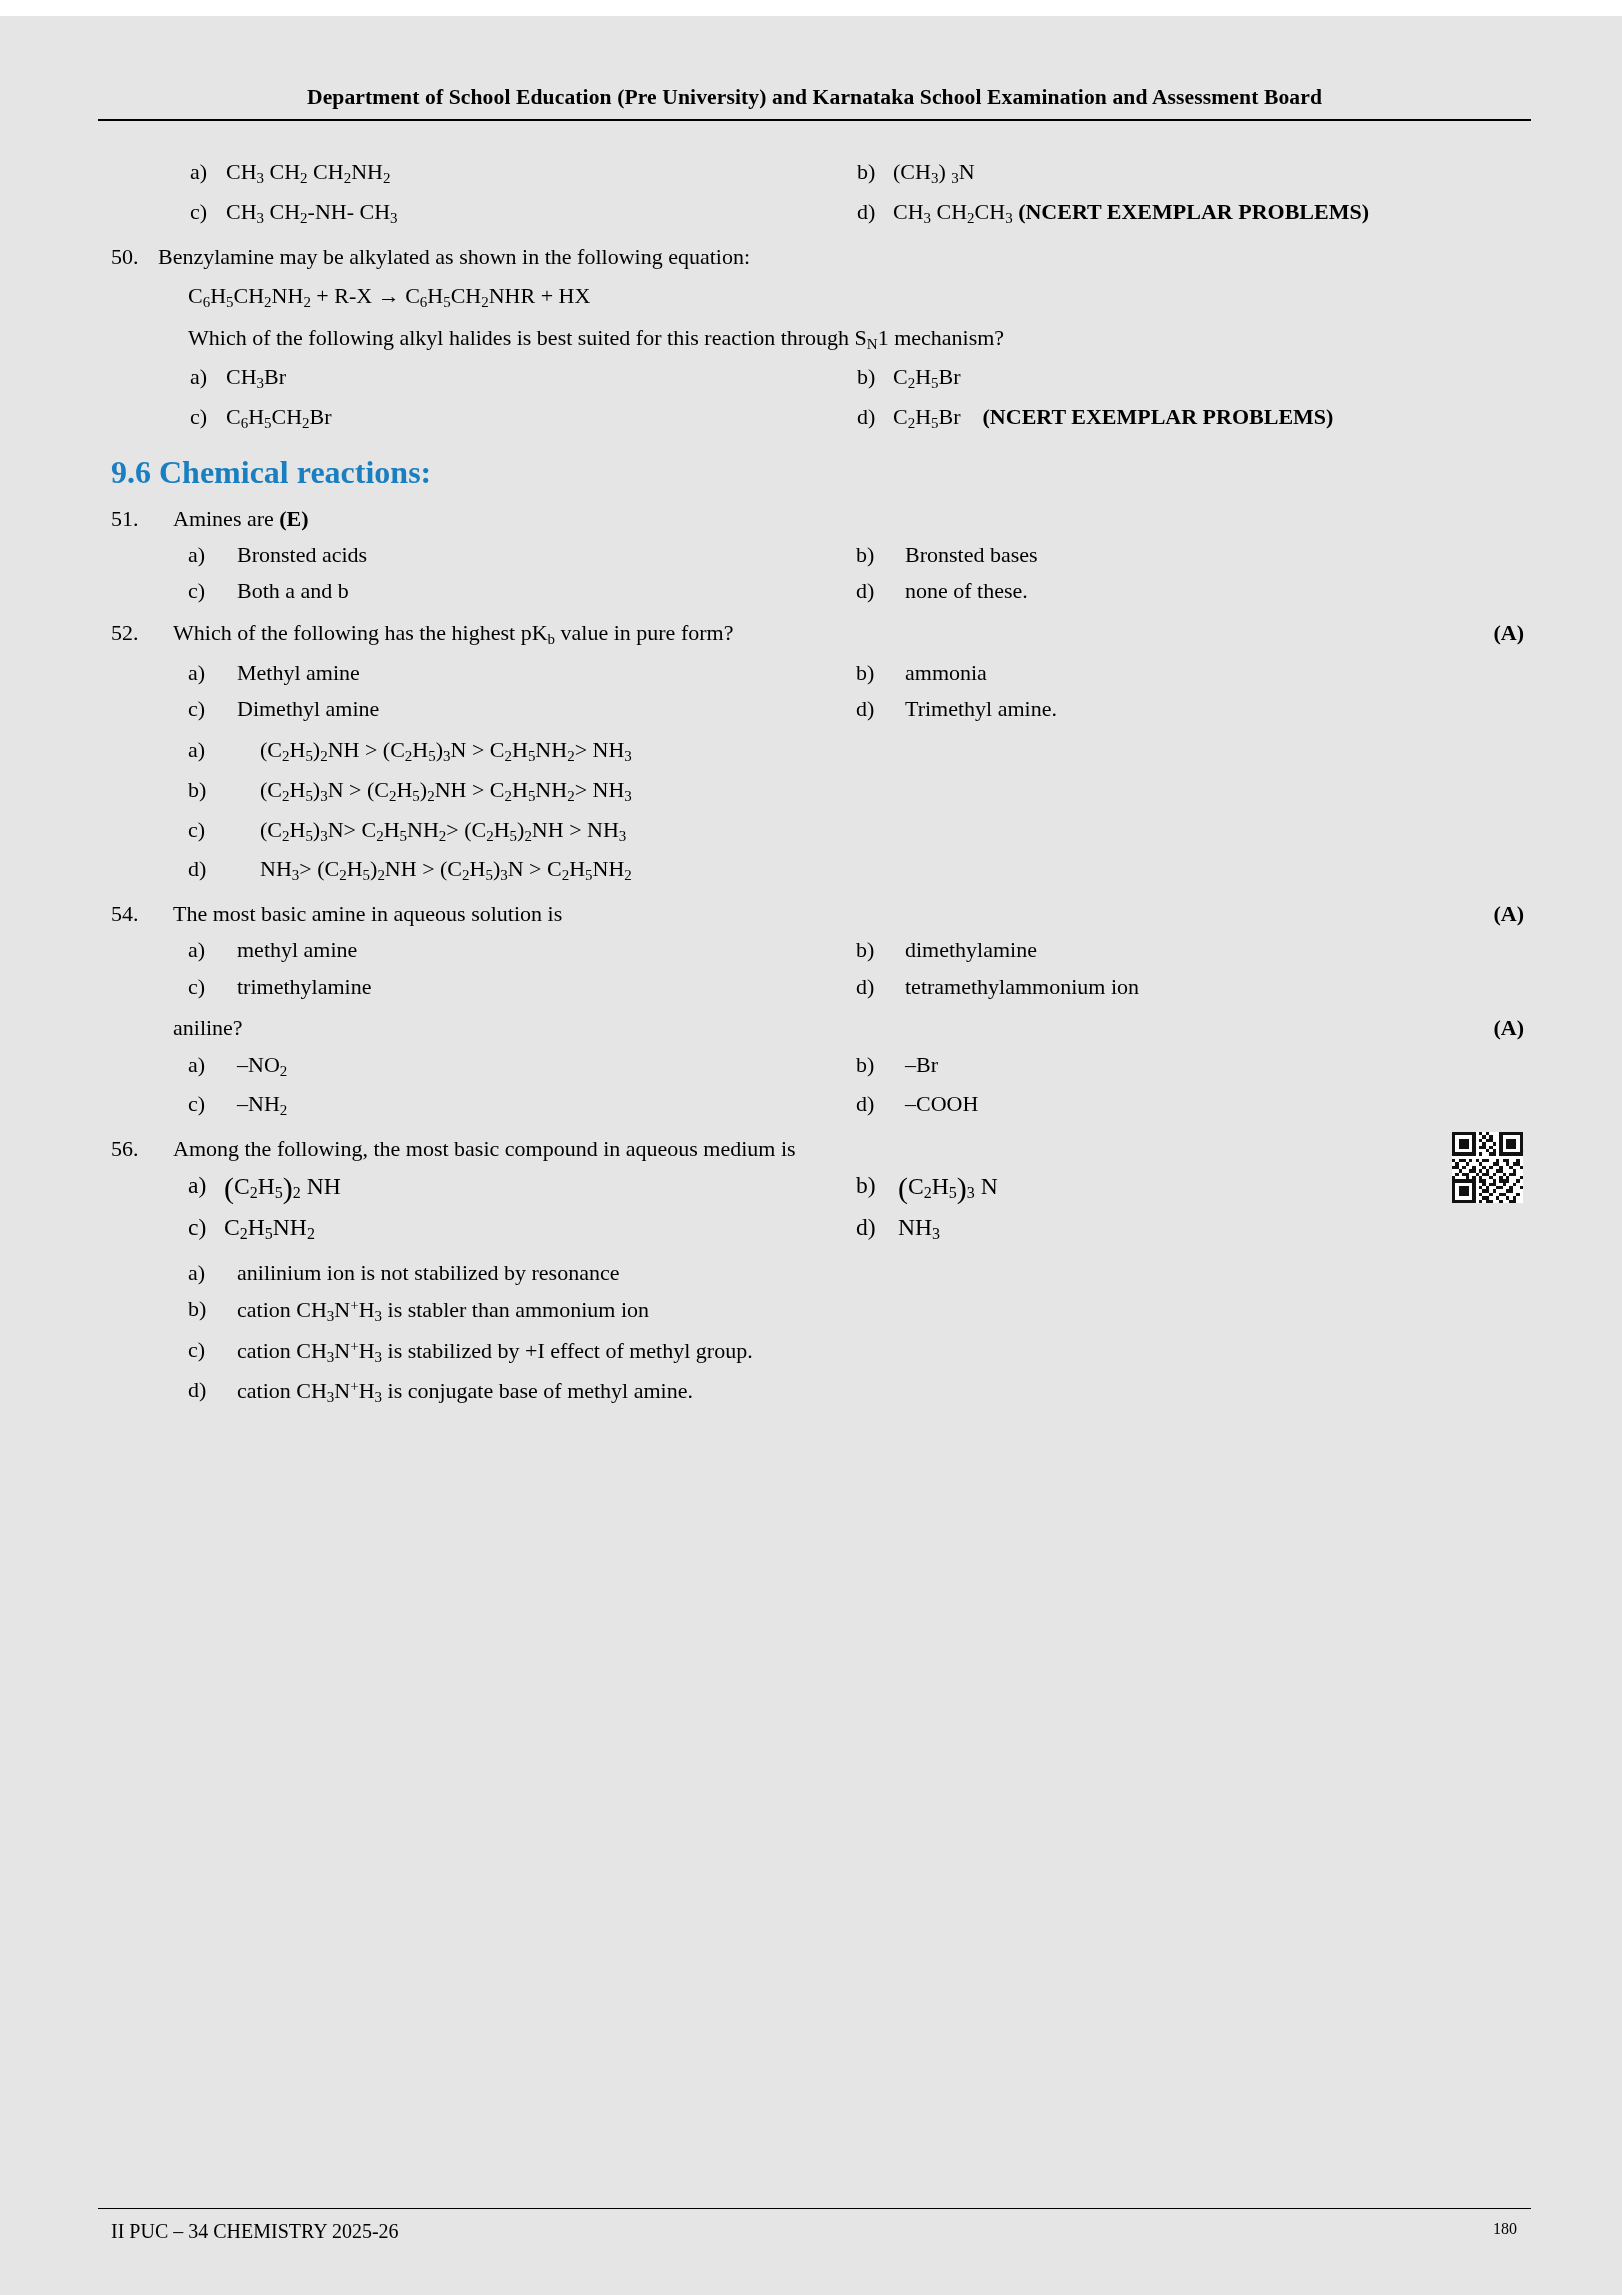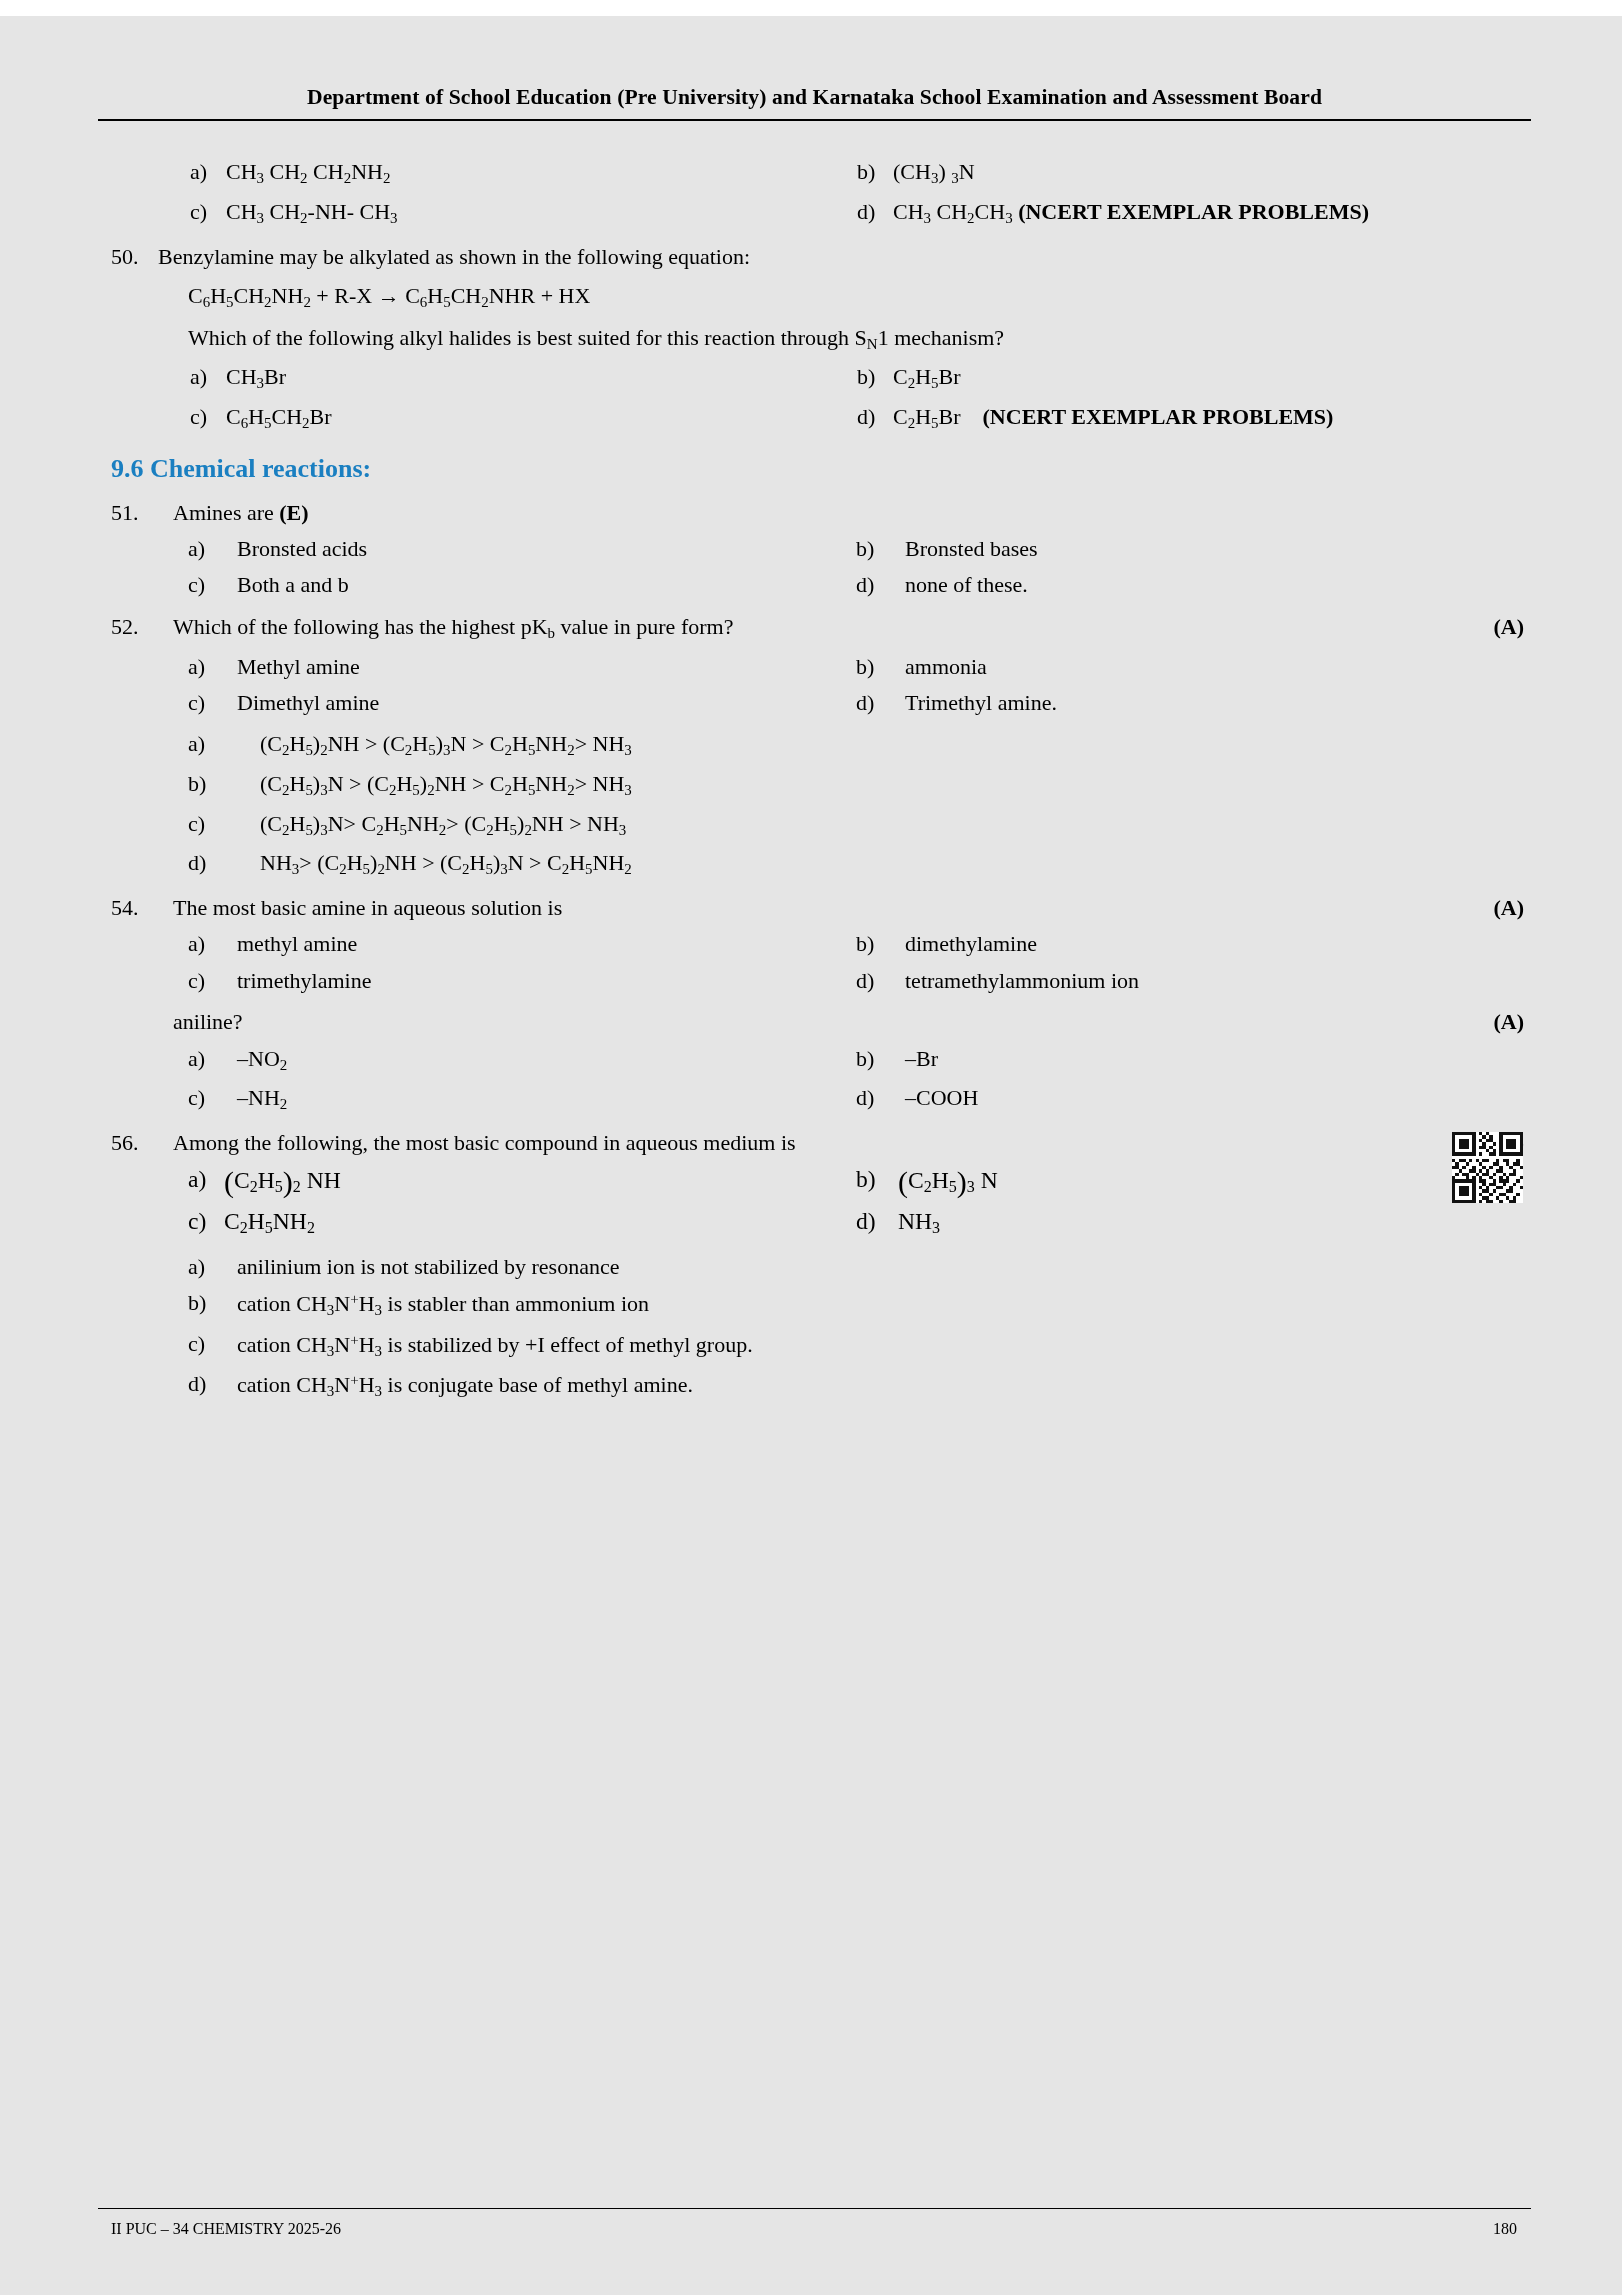--- a/index.html
+++ b/index.html
@@ -47,21 +47,21 @@
     left: 98px;
     top: 2192px;
     width: 1433px;
     height: 1.3px;
     background: #000;
   }
   .footer-left {
     position: absolute;
     left: 111px;
     top: 2204px;
-    font-size: 16px;
+    font-size: 20px;
     font-family: "Liberation Serif", serif;
   }
   .footer-right {
     position: absolute;
     right: 105px;
     top: 2204px;
     font-size: 16px;
     font-family: "Liberation Serif", serif;
   }
   
@@ -130,21 +130,21 @@
   }
   .optfull .lab.w2 {
     flex: 0 0 72px;
   }
   .bold { font-weight: bold; }
   sub { font-size: 0.68em; vertical-align: -0.28em; }
   sup { font-size: 0.68em; vertical-align: 0.45em; }
   .secthead {
     color: #1a7fc1;
     font-weight: bold;
-    font-size: 26px;
+    font-size: 32px;
     margin: 25px 0 19.6px 0;
   }
   .q-line { margin-top: 17px; }
   .ans {
     float: right;
     font-weight: bold;
     margin-left: 13px;
   }
   .eqline {
     margin-left: 77px;

